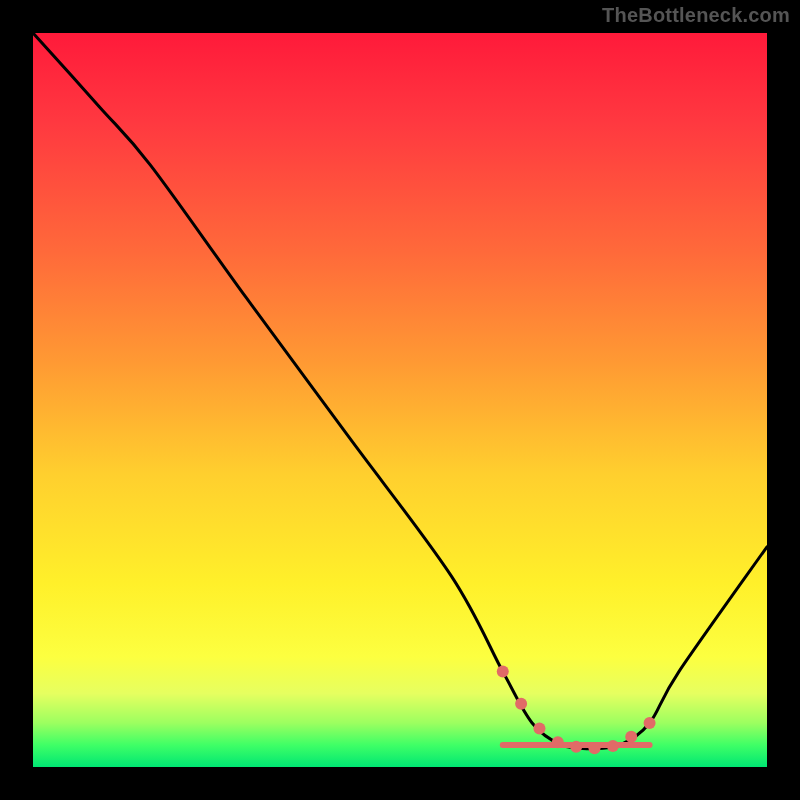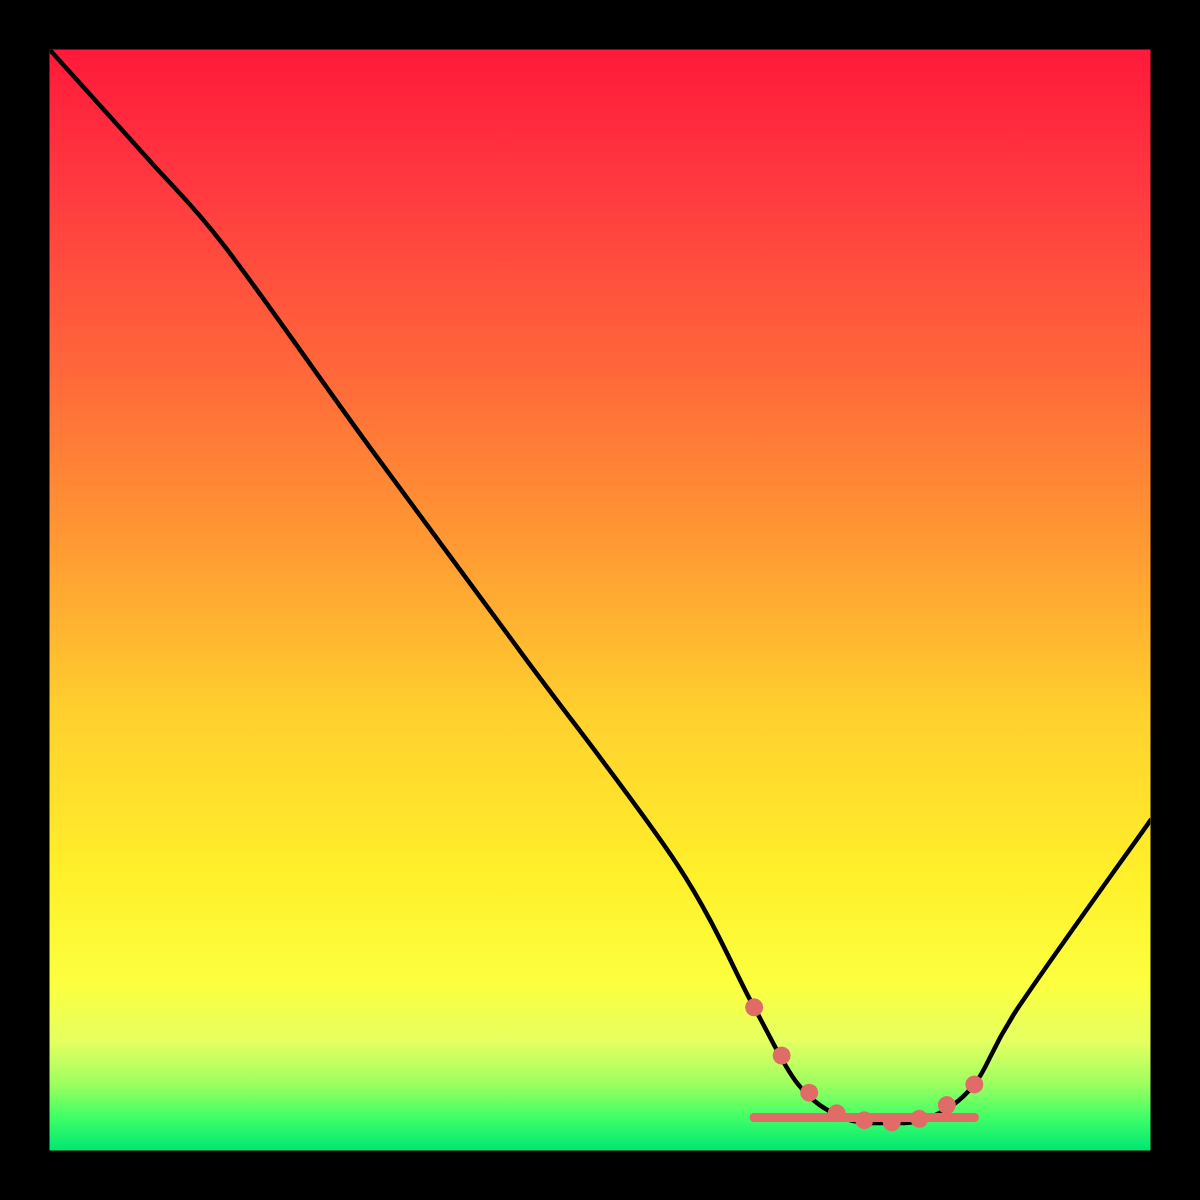--- a/index.html
+++ b/index.html
@@ -58,20 +58,21 @@
     position: absolute;
     inset: 0;
     width: 734px;
     height: 734px;
   }
 </style>
 </head>
 <body>
 
 <div class="frame">
+  <div class="watermark">TheBottleneck.com</div>
 
   <div class="plot-outer">
     <div class="gradient-bg"></div>
     <svg class="overlay" viewBox="0 0 734 734" preserveAspectRatio="none">
       <path id="curve-path" fill="none" stroke="#000" stroke-width="3" stroke-linejoin="round" stroke-linecap="round" d="M 0 0 C 11.01 12.233333333333329 46.486666666666665 51.37999999999998 66.06 73.39999999999998 C 85.63333333333334 95.41999999999997 92.97333333333333 100.31333333333333 117.44 132.12 C 141.90666666666667 163.92666666666668 179.82999999999998 218.9766666666667 212.85999999999999 264.24 C 245.89 309.50333333333333 281.3666666666667 357.2133333333333 315.62 403.7 C 349.87333333333333 450.18666666666667 392.68999999999994 504.0133333333333 418.37999999999994 543.16 C 444.06999999999994 582.3066666666666 456.3033333333333 614.1133333333333 469.76 638.58 C 483.2166666666667 663.0466666666667 489.33333333333337 677.7266666666667 499.12000000000006 689.96 C 508.90666666666675 702.1933333333334 518.6933333333334 707.6983333333334 528.48 711.98 C 538.2666666666667 716.2616666666667 548.0533333333334 715.65 557.84 715.65 C 567.6266666666667 715.65 577.4133333333334 716.2616666666667 587.2 711.98 C 596.9866666666667 707.6983333333334 606.7733333333333 702.1933333333334 616.56 689.96 C 626.3466666666666 677.7266666666667 626.3466666666666 667.94 645.92 638.58 C 665.4933333333333 609.22 719.3199999999999 534.5966666666666 734 513.8"></path>
       <g id="flat-markers">
           <line x1="469.76" x2="616.56" y1="711.98" y2="711.98" stroke="#e16b67" stroke-width="6" stroke-linecap="round"></line>
           <circle cx="469.76" cy="638.58" r="6" fill="#e16b67"></circle>
           <circle cx="488.11" cy="670.6925" r="6" fill="#e16b67"></circle>
           <circle cx="506.46" cy="695.465" r="6" fill="#e16b67"></circle>

